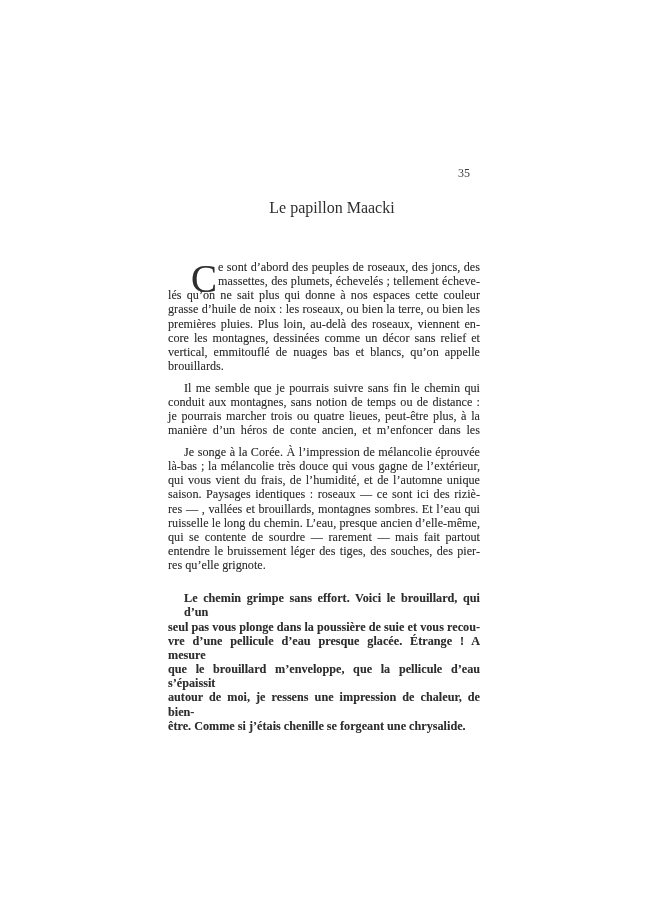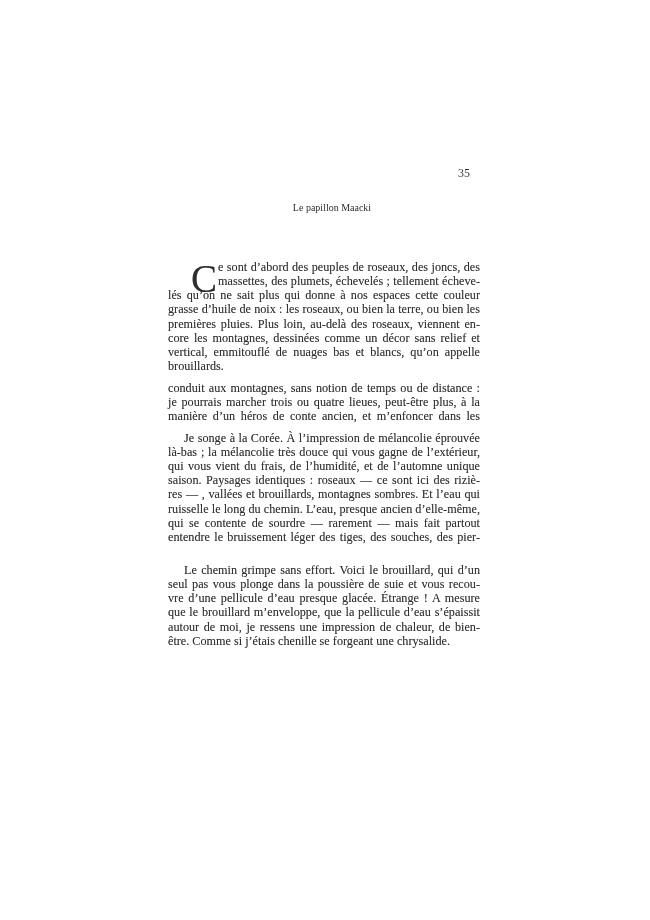--- a/index.html
+++ b/index.html
@@ -26,41 +26,41 @@
     line-height: 16px;
     color: #3a3a3a;
   }
   .title {
     position: absolute;
     top: 199px;
     left: 176px;
     width: 312px;
     margin: 0;
     text-align: center;
-    font-size: 10px;
+    font-size: 16px;
     line-height: 18px;
     font-weight: normal;
     color: #2e2e2e;
   }
   .text {
     position: absolute;
     top: 260px;
     left: 168px;
     width: 312px;
     font-size: 12.2px;
     line-height: 14.15px;
     color: #2e2e2e;
     text-shadow: 0 0 0.5px rgba(46,46,46,0.35);
   }
   .para {
     position: relative;
     margin: 0 0 7.5px 0;
   }
   .text .para:nth-child(3) { margin-bottom: 19px; }
-  .text .para:last-child { margin-bottom: 0; }
+  .text .para:last-child { margin-bottom: 0; font-weight: bold; }
   .line {
     text-align: justify;
     text-align-last: justify;
     white-space: normal;
   }
   .line.last { text-align-last: left; }
   .line.beside-cap { padding-left: 50px; }
   .line.indent { padding-left: 16px; }
   .dropcap {
     position: absolute;
@@ -83,33 +83,35 @@
         <div class="line beside-cap">e sont d’abord des peuples de roseaux, des joncs, des</div>
         <div class="line beside-cap">massettes, des plumets, échevelés ; tellement écheve-</div>
         <div class="line">lés qu’on ne sait plus qui donne à nos espaces cette couleur</div>
         <div class="line">grasse d’huile de noix : les roseaux, ou bien la terre, ou bien les</div>
         <div class="line">premières pluies. Plus loin, au-delà des roseaux, viennent en-</div>
         <div class="line">core les montagnes, dessinées comme un décor sans relief et</div>
         <div class="line">vertical, emmitouflé de nuages bas et blancs, qu’on appelle</div>
         <div class="line last">brouillards.</div>
       </div>
       <div class="para">
+        <div class="line indent">Il me semble que je pourrais suivre sans fin le chemin qui</div>
         <div class="line">conduit aux montagnes, sans notion de temps ou de distance :</div>
         <div class="line">je pourrais marcher trois ou quatre lieues, peut-être plus, à la</div>
         <div class="line">manière d’un héros de conte ancien, et m’enfoncer dans les</div>
       </div>
       <div class="para">
         <div class="line indent">Je songe à la Corée. À l’impression de mélancolie éprouvée</div>
         <div class="line">là-bas ; la mélancolie très douce qui vous gagne de l’extérieur,</div>
         <div class="line">qui vous vient du frais, de l’humidité, et de l’automne unique</div>
         <div class="line">saison. Paysages identiques : roseaux — ce sont ici des riziè-</div>
         <div class="line">res — , vallées et brouillards, montagnes sombres. Et l’eau qui</div>
         <div class="line">ruisselle le long du chemin. L’eau, presque ancien d’elle-même,</div>
         <div class="line">qui se contente de sourdre — rarement — mais fait partout</div>
         <div class="line">entendre le bruissement léger des tiges, des souches, des pier-</div>
+        <div class="line last">res qu’elle grignote.</div>
       </div>
       <div class="para">
         <div class="line indent">Le chemin grimpe sans effort. Voici le brouillard, qui d’un</div>
         <div class="line">seul pas vous plonge dans la poussière de suie et vous recou-</div>
         <div class="line">vre d’une pellicule d’eau presque glacée. Étrange ! A mesure</div>
         <div class="line">que le brouillard m’enveloppe, que la pellicule d’eau s’épaissit</div>
         <div class="line">autour de moi, je ressens une impression de chaleur, de bien-</div>
         <div class="line last">être. Comme si j’étais chenille se forgeant une chrysalide.</div>
       </div>
     </div>

